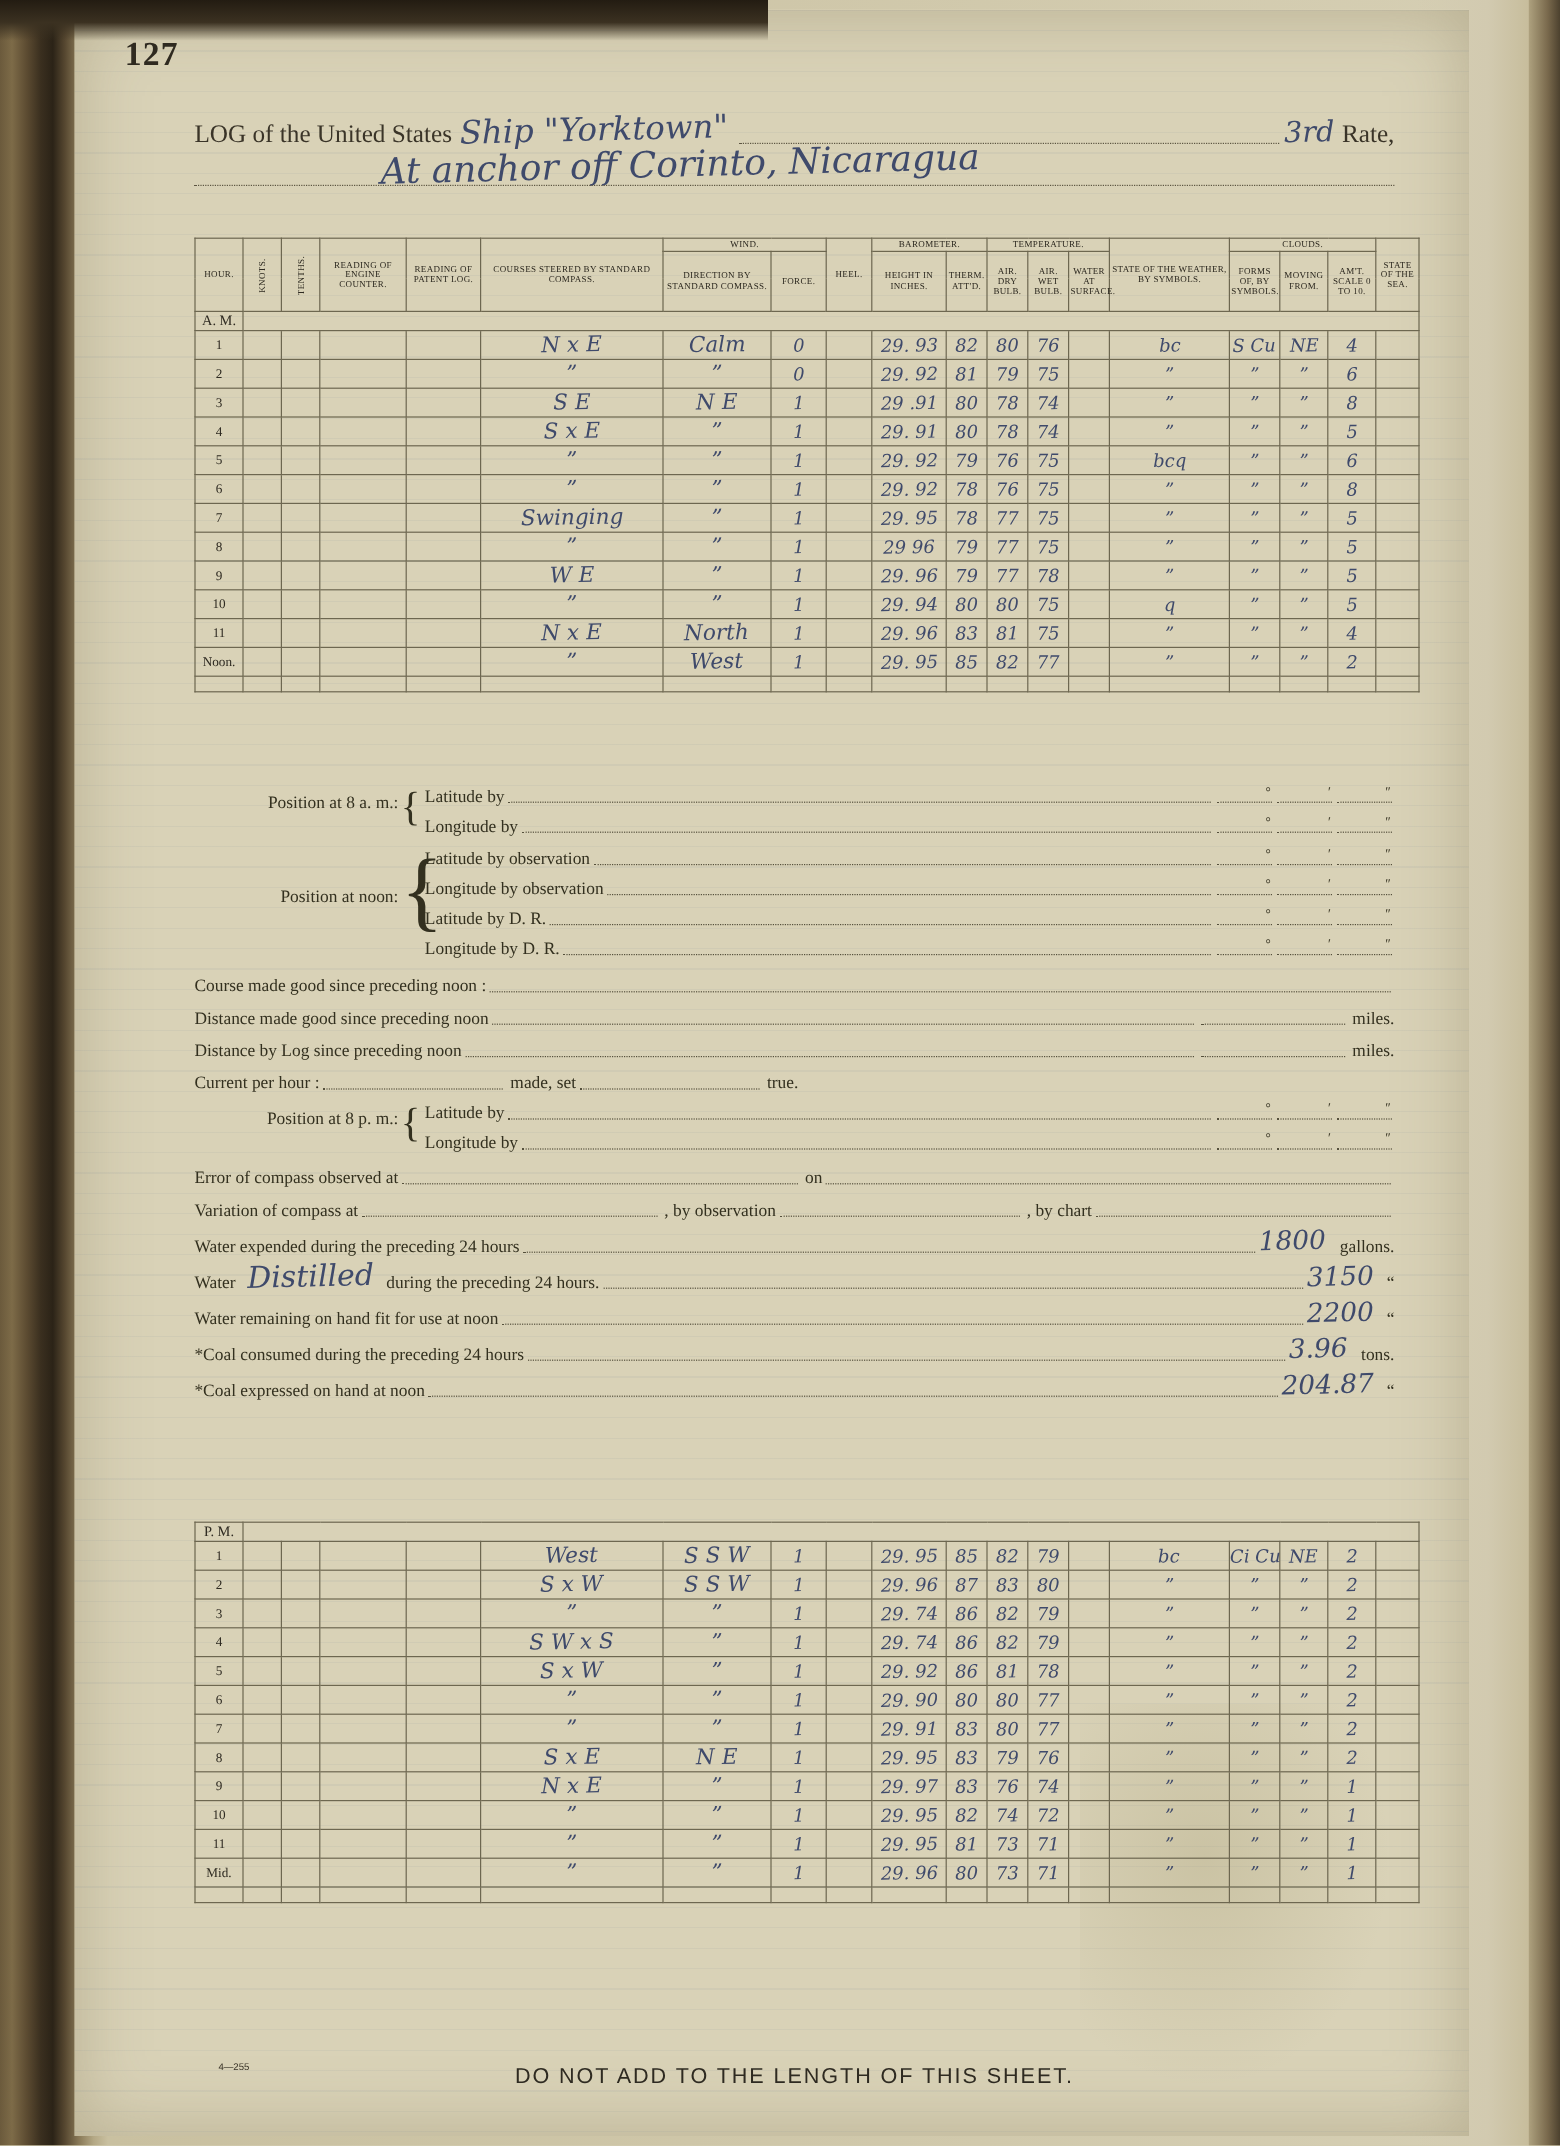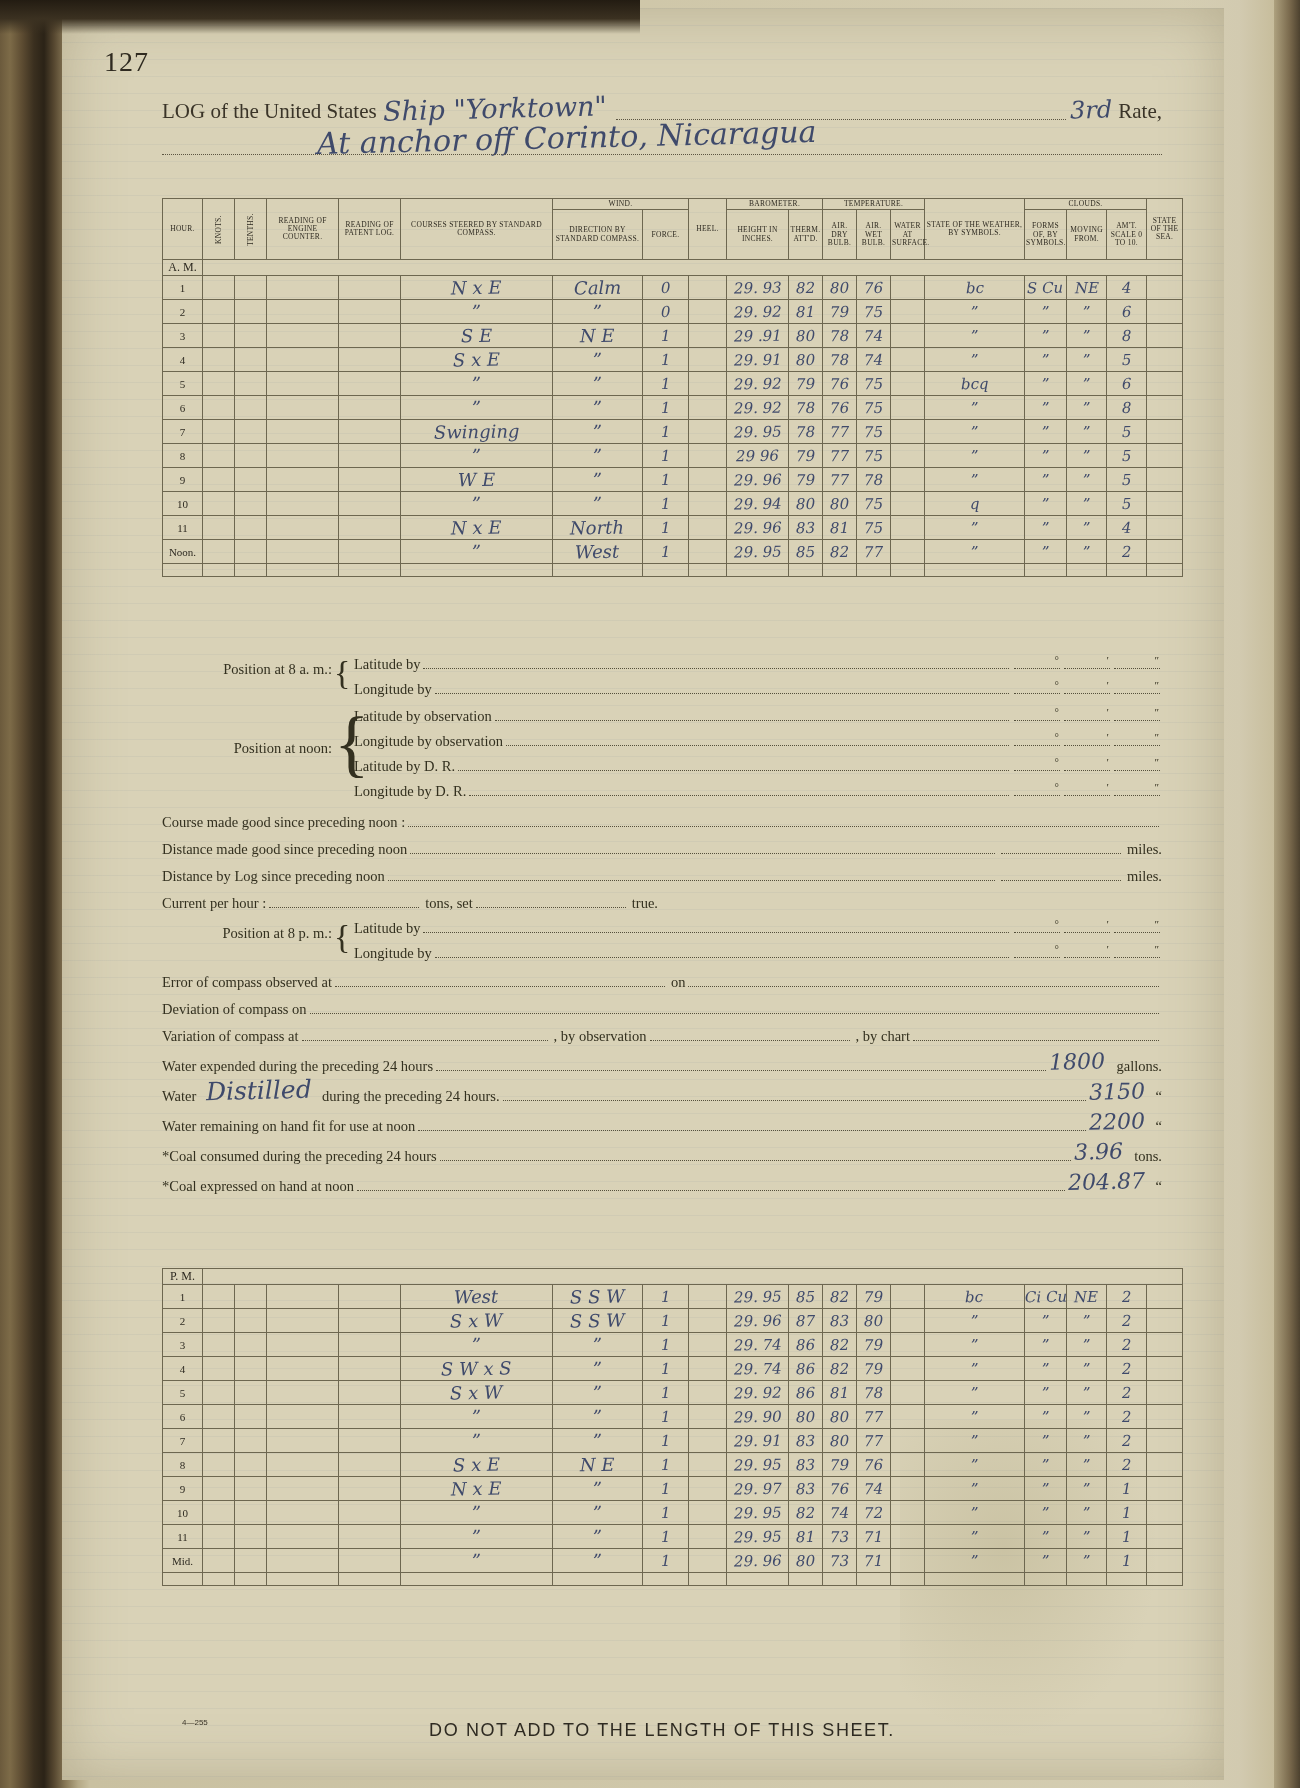--- a/index.html
+++ b/index.html
@@ -44,22 +44,22 @@
   }
   #stain {
     position:absolute; left:900px; top:1420px; width:260px; height:320px;
     background:radial-gradient(ellipse at 40% 40%, rgba(150,140,95,.22), rgba(150,140,95,0) 70%);
     pointer-events:none;
   }
   .content { position:absolute; left:62px; top:8px; width:1162px; height:1772px; }
 
   
   #folio {
-    position:absolute; left:42px; top:38px;
-    font-size:28px; color:#2f2a20; letter-spacing:1px;
+    position:absolute; left:42px; top:22px;
+    font-size:28px; color:#2f2a20; letter-spacing:1px;font-weight:bold;
   }
   #logline {
     position:absolute; left:100px; top:85px; width:1000px;
     font-size:21px; color:#3a3428;
     display:flex; align-items:flex-end;
   }
   #logline .lbl { white-space:nowrap; }
   #logline .dotfill { flex:1; border-bottom:1px dotted #5c5542; margin:0 4px 4px 4px; height:1px; }
   .hw {
     font-family:"DejaVu Serif", serif;
@@ -621,21 +621,21 @@
     </div>
     <div class="frow" style="height:27px;">
       <span class="lab">Distance by Log since preceding noon</span>
       <span class="dots"></span>
       <span class="dots" style="max-width:120px"></span>
       <span class="unit">miles.</span>
     </div>
     <div class="frow" style="height:27px;">
       <span class="lab">Current per hour :</span>
       <span class="dots" style="max-width:150px"></span>
-      <span class="unit">tons, set</span>
+      <span class="unit">made, set</span>
       <span class="dots" style="max-width:150px"></span>
       <span class="unit">true.</span>
       <span class="dots" style="border:0"></span>
     </div>
 
     <div style="position:relative; height:52px;">
       <div class="brace" style="position:absolute; left:0; top:13px; width:170px;">Position at 8 p. m.:</div>
       <div style="position:absolute; left:172px; top:6px; font-size:34px; color:#33301f;">{</div>
       <div style="position:absolute; left:192px; top:0; right:0;">
         <div class="frow">
@@ -668,24 +668,20 @@
               </span>
             </span>
         </div>
       </div>
     </div>
 
     <div class="frow" style="height:27px;">
       <span class="lab">Error of compass observed at</span>
       <span class="dots" style="max-width:330px"></span>
       <span class="unit">on</span>
-      <span class="dots"></span>
-    </div>
-    <div class="frow" style="height:27px;">
-      <span class="lab">Deviation of compass on</span>
       <span class="dots"></span>
     </div>
     <div class="frow" style="height:27px;">
       <span class="lab">Variation of compass at</span>
       <span class="dots" style="max-width:260px"></span>
       <span class="unit">, by observation</span>
       <span class="dots" style="max-width:200px"></span>
       <span class="unit">, by chart</span>
       <span class="dots"></span>
     </div>

